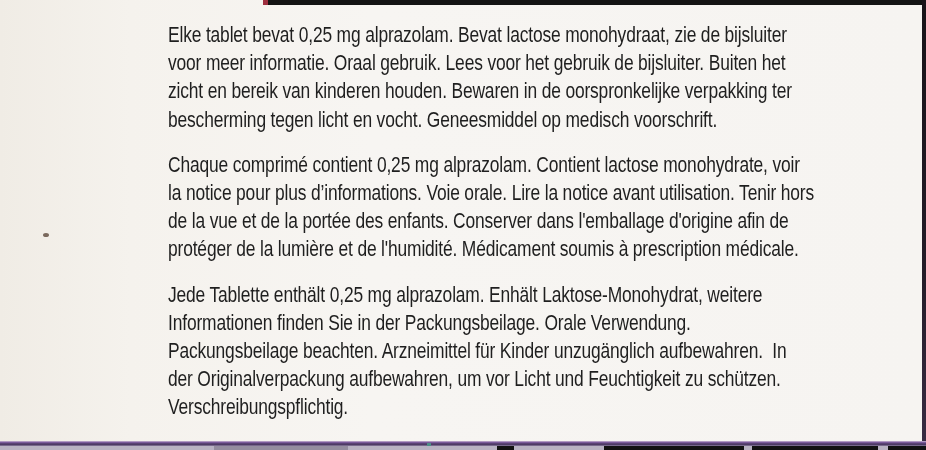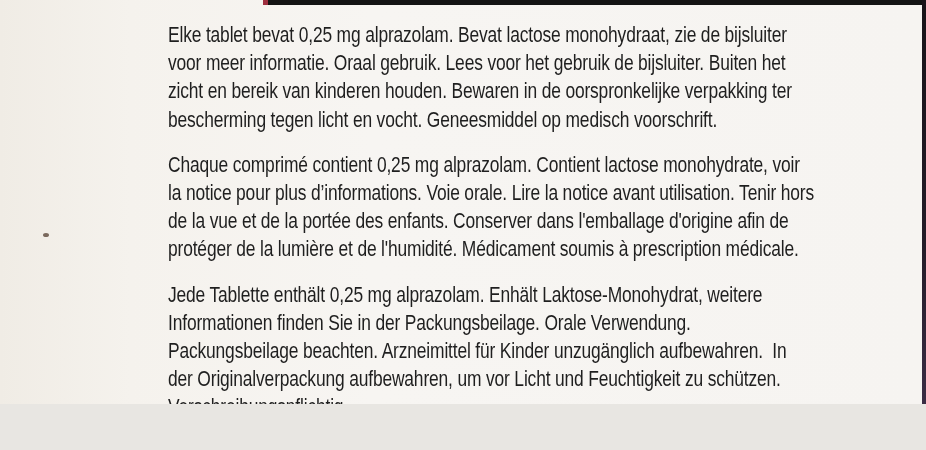--- a/index.html
+++ b/index.html
@@ -3,21 +3,21 @@
 <meta charset="utf-8">
 <style>
   html, body {
     margin: 0;
     padding: 0;
     background: #e8e6e2;
   }
   .scan {
     position: relative;
     width: 926px;
-    height: 404px;
+    height: 450px;
     overflow: hidden;
     background: linear-gradient(90deg, #f0ece5 0%, #f5f2ed 14%, #f7f5f2 40%, #f6f4f1 100%);
     font-family: "Liberation Sans", "DejaVu Sans", sans-serif;
   }
   
   .top-bar {
     position: absolute;
     top: 0;
     left: 267px;
     right: 0;

